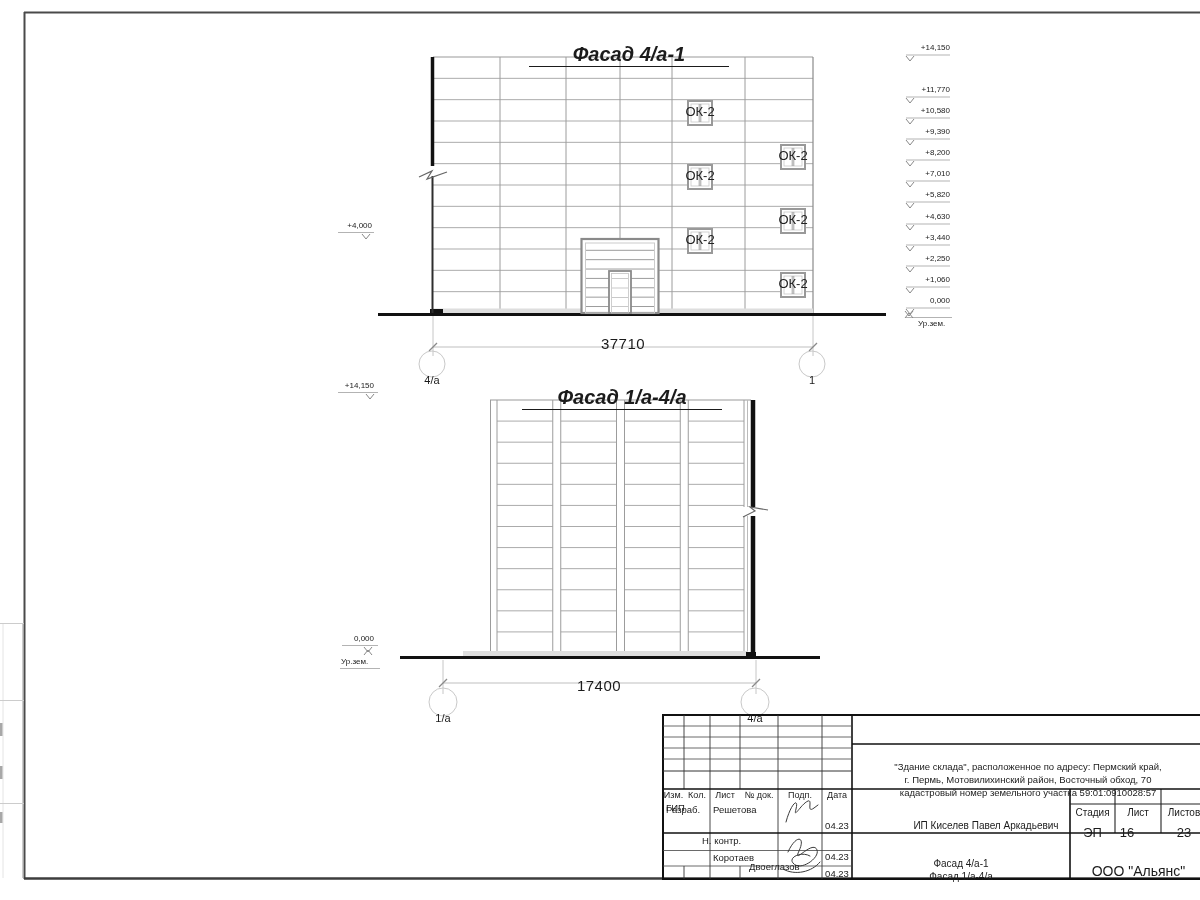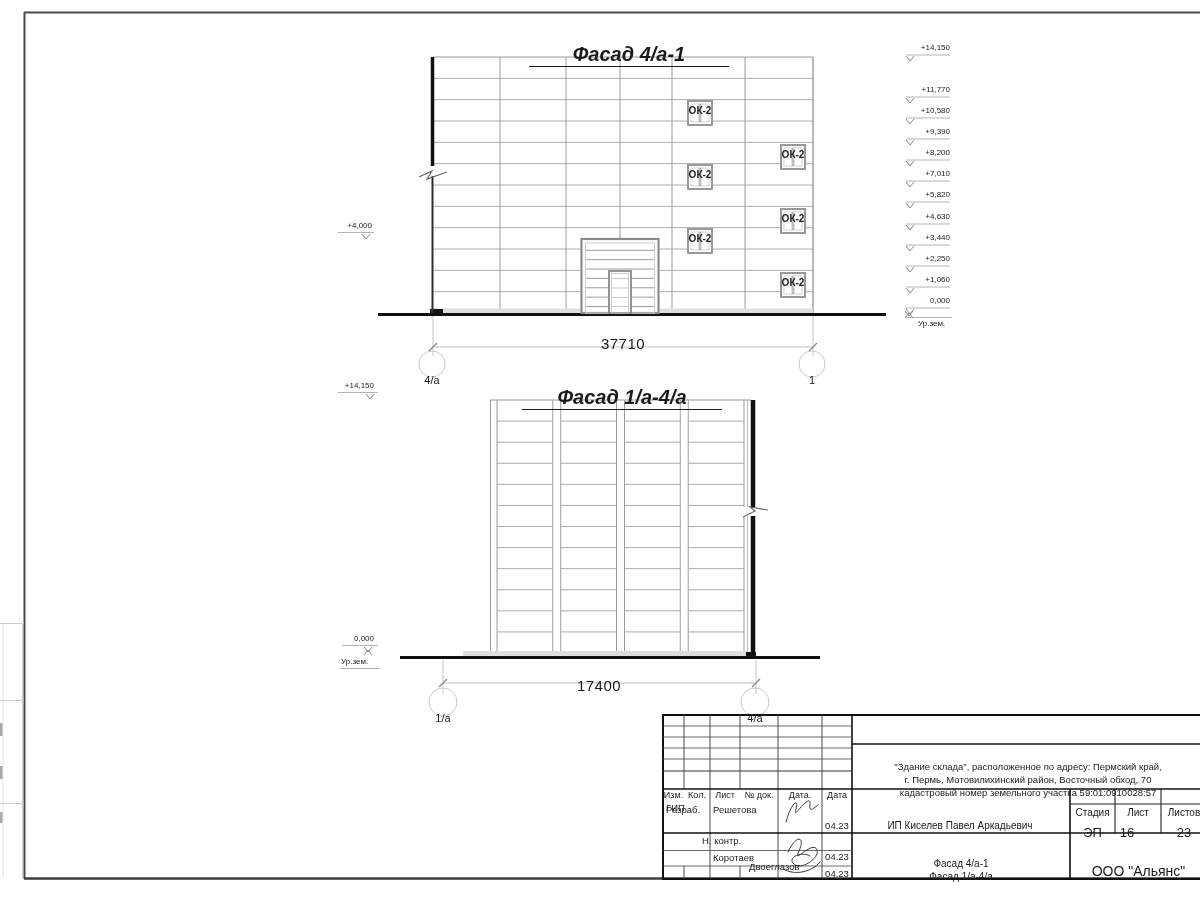--- a/index.html
+++ b/index.html
@@ -5,21 +5,21 @@
   html,body{margin:0;padding:0;background:#fff;}
   #sheet{position:relative;width:1200px;height:900px;background:#ffffff;overflow:hidden;
          font-family:"Liberation Sans", sans-serif;color:#1b1b1b;}
   #drawing{position:absolute;left:0;top:0;z-index:1;}
   .t{position:absolute;z-index:2;white-space:nowrap;color:#1b1b1b;line-height:1.1;}
   .ctr{text-align:center;margin-top:16px;}
   .rt{text-align:right;}
   .facade-title{font-size:20px;font-weight:bold;font-style:italic;
                 border-bottom:1.6px solid #1b1b1b;padding-bottom:1px;}
   .elev{font-size:8px;}
-  .oklabel{font-size:10px;color:#222;font-weight:bold;}
+  .oklabel{font-size:13px;color:#222;}
   .dim{font-size:15px;letter-spacing:0.5px;}
   .axis{font-size:11px;}
   .tb{font-size:9px;}
   .tb10{font-size:10px;}
   .tb95{font-size:9.5px;}
   .tbcode{font-size:12.5px;}
   .tbbig{font-size:13px;}
   .tbco{font-size:14px;}
 </style>
 </head>
@@ -314,36 +314,36 @@
   <div class="t axis ctr" style="left:741px;top:696px;width:28px;">4/а</div>
 
   <div class="t tb95 ctr" style="left:856px;top:746px;width:344px;">"Здание склада", расположенное по адресу: Пермский край,</div>
   <div class="t tb95 ctr" style="left:856px;top:759px;width:344px;">г. Пермь, Мотовилихинский район, Восточный обход, 70</div>
   <div class="t tb95 ctr" style="left:856px;top:772px;width:344px;">кадастровый номер земельного участка 59:01:0910028:57</div>
 
   <div class="t tb ctr" style="left:663px;top:775px;width:21px;">Изм.</div>
   <div class="t tb ctr" style="left:684px;top:775px;width:26px;">Кол.</div>
   <div class="t tb ctr" style="left:710px;top:775px;width:30px;">Лист</div>
   <div class="t tb ctr" style="left:740px;top:775px;width:38px;">№ док.</div>
-  <div class="t tb ctr" style="left:778px;top:775px;width:44px;">Дата.</div>
+  <div class="t tb ctr" style="left:778px;top:775px;width:44px;">Подп.</div>
   <div class="t tb ctr" style="left:822px;top:775px;width:30px;">Дата</div>
 
   <div class="t tb95" style="left:666px;top:805px;">Разраб.</div>
   <div class="t tb95" style="left:713px;top:805px;">Решетова</div>
   <div class="t tb95 ctr" style="left:822px;top:805px;width:30px;">04.23</div>
 
   <div class="t tb95" style="left:666px;top:836px;padding-left:36px;">Н. контр.</div>
   <div class="t tb95" style="left:713px;top:862px;margin-left:36px;">Двоеглазов</div>
   <div class="t tb95 ctr" style="left:822px;top:836px;width:30px;">04.23</div>
 
   <div class="t tb95" style="left:666px;top:803px;">ГИП</div>
   <div class="t tb95" style="left:713px;top:853px;">Коротаев</div>
   <div class="t tb95 ctr" style="left:822px;top:853px;width:30px;">04.23</div>
 
-  <div class="t tb10 ctr" style="left:852px;top:804px;width:216px;">ИП Киселев Павел Аркадьевич</div>
+  <div class="t tb10 ctr" style="left:852px;top:804px;width:216px;padding-left:26px;">ИП Киселев Павел Аркадьевич</div>
 
   <div class="t tb10 ctr" style="left:1070px;top:791px;width:45px;">Стадия</div>
   <div class="t tb10 ctr" style="left:1115px;top:791px;width:46px;">Лист</div>
   <div class="t tb10 ctr" style="left:1161px;top:791px;width:46px;">Листов</div>
 
   <div class="t tbbig ctr" style="left:1070px;top:810px;width:45px;">ЭП</div>
   <div class="t tbbig ctr" style="left:1115px;top:810px;width:24px;">16</div>
   <div class="t tbbig ctr" style="left:1161px;top:810px;width:46px;">23</div>
 
   <div class="t tb10 ctr" style="left:852px;top:842px;width:218px;">Фасад 4/а-1</div>

